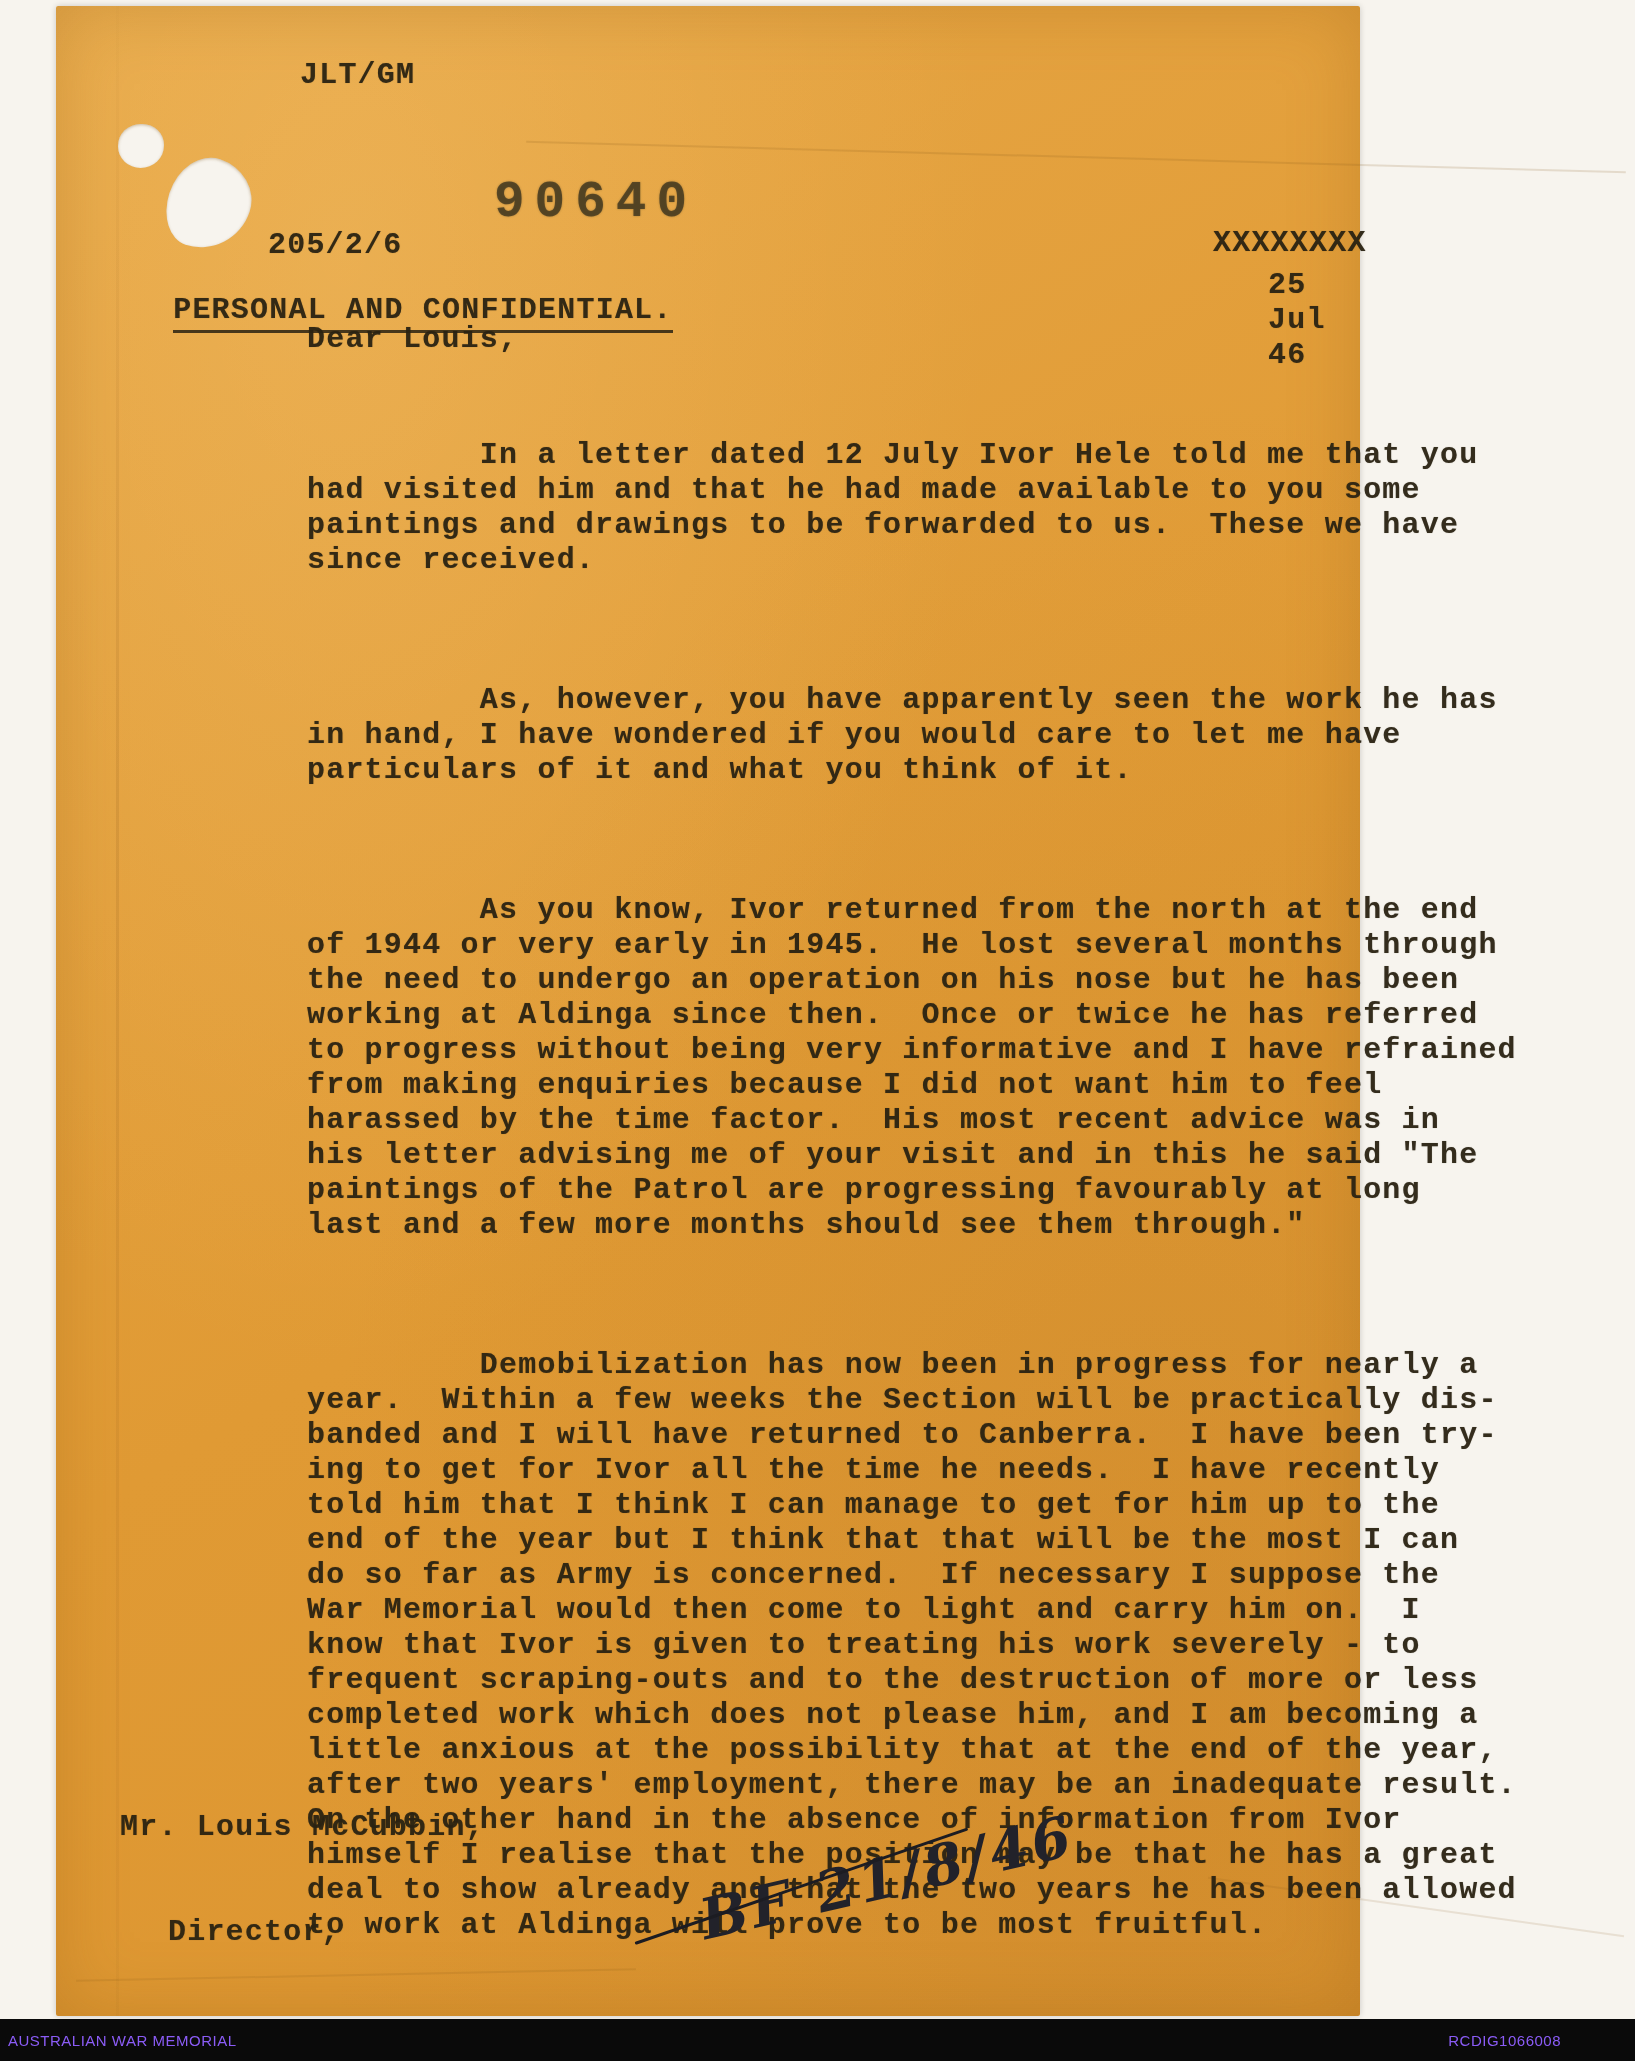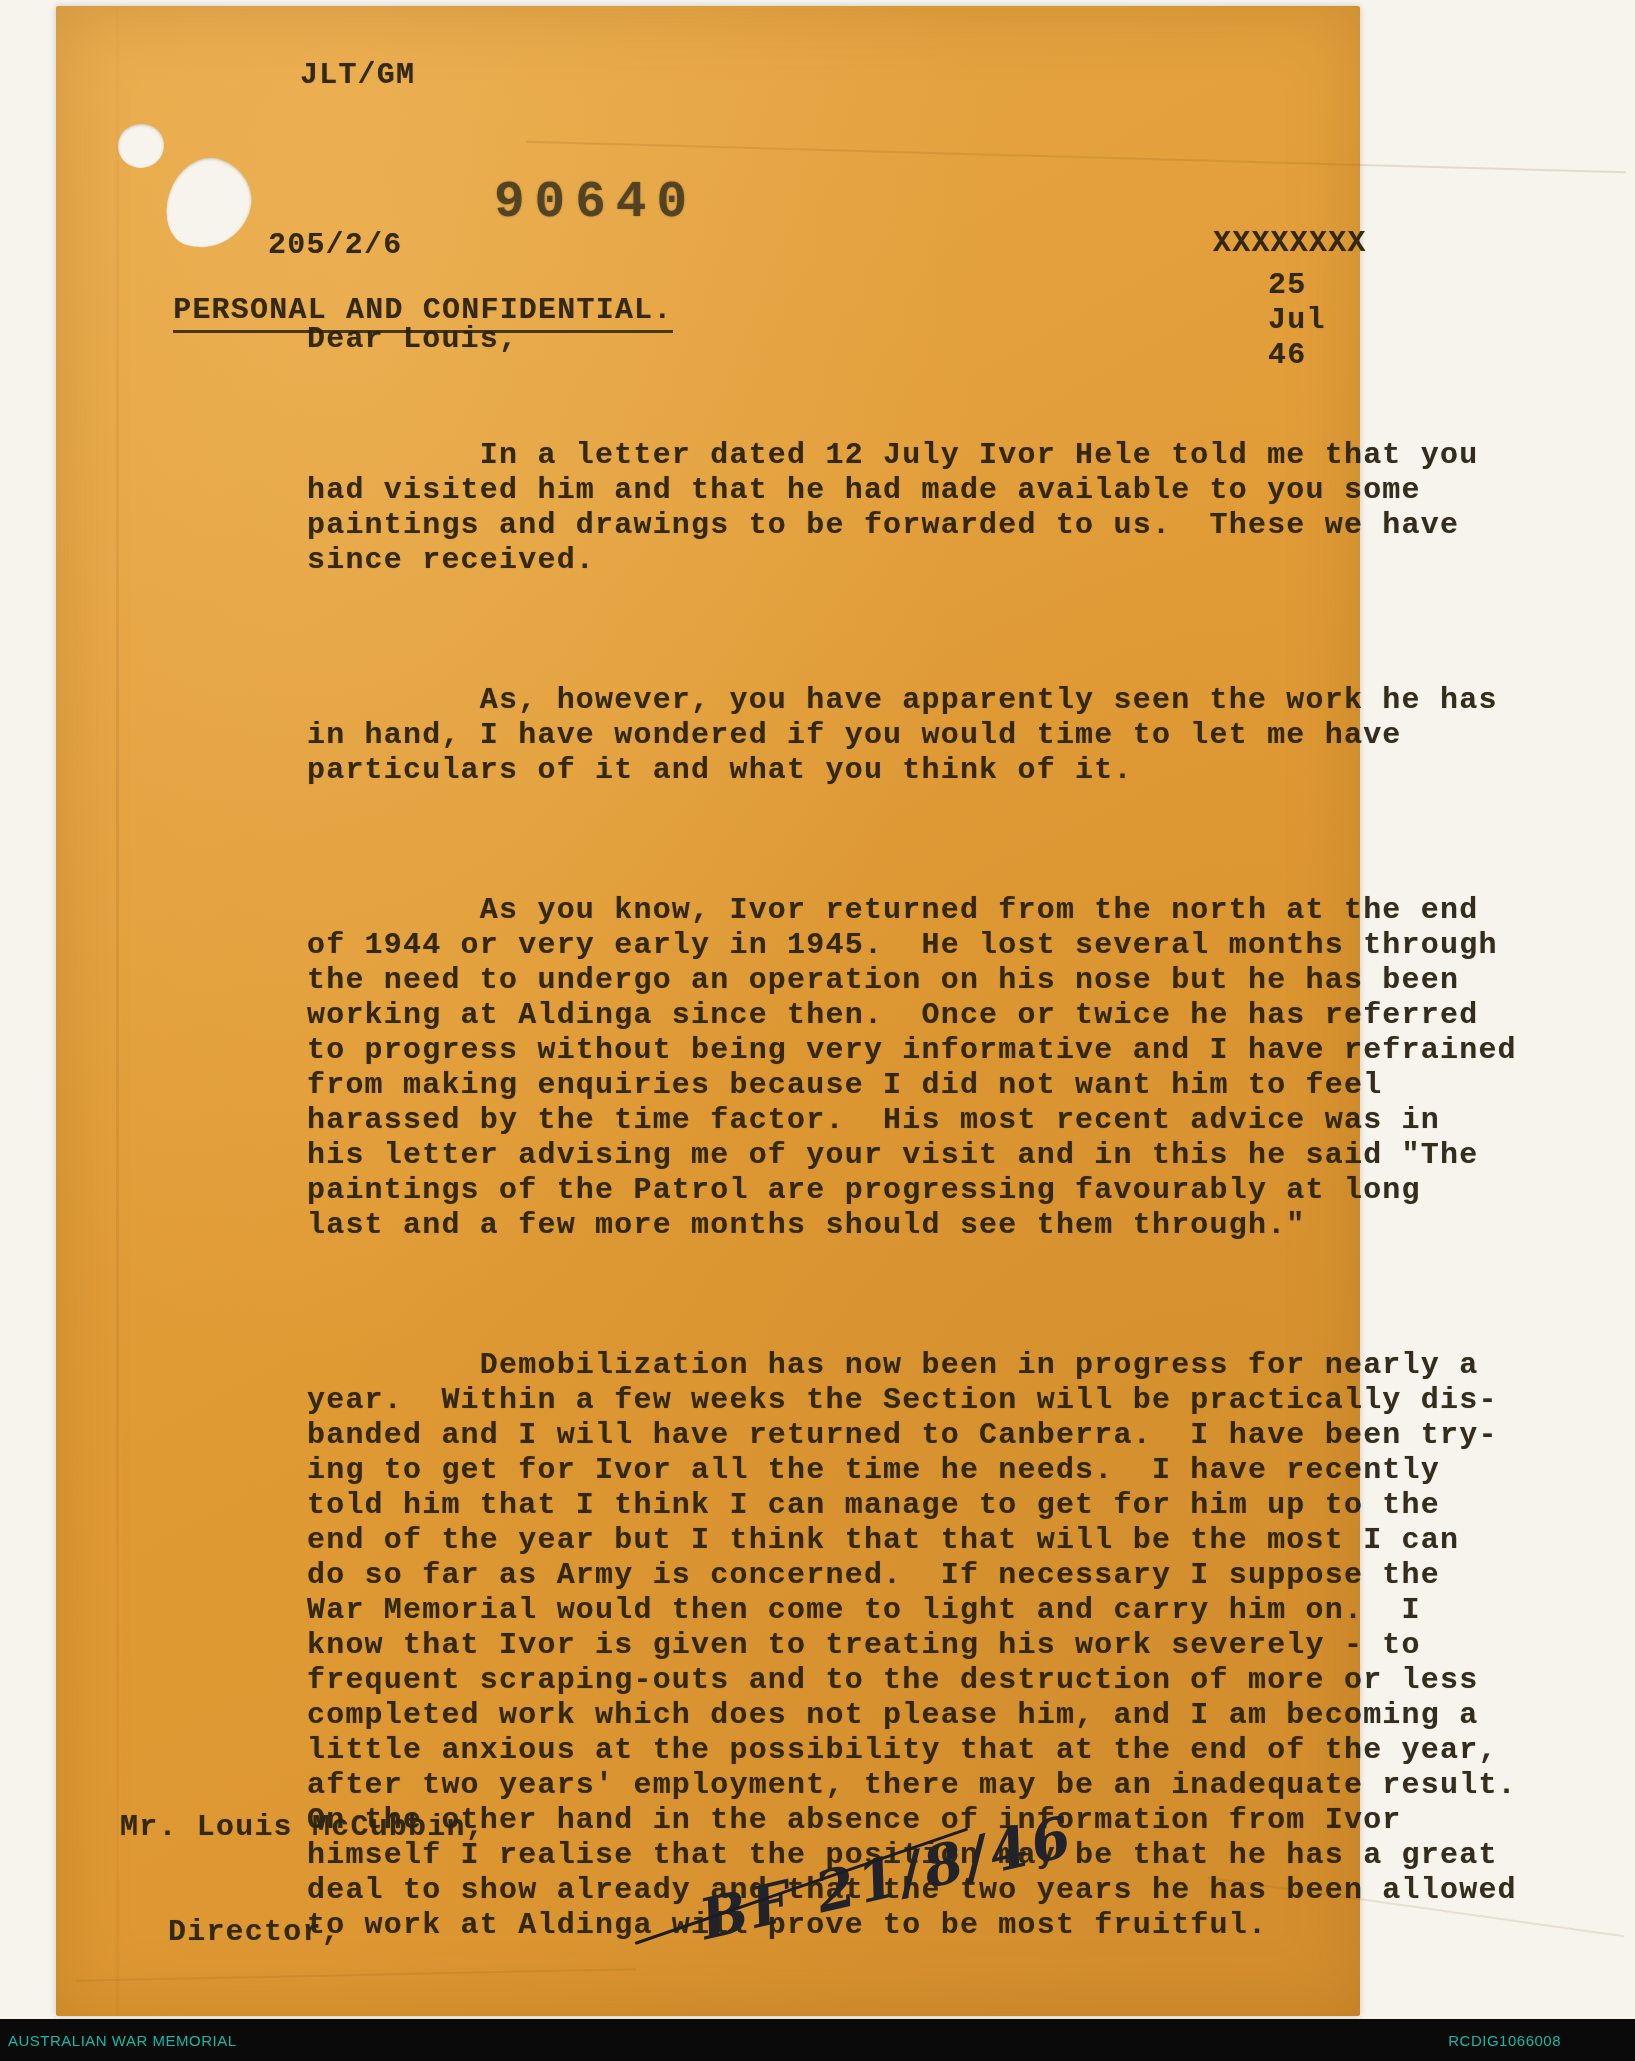--- a/index.html
+++ b/index.html
@@ -114,21 +114,21 @@
     left: 0; bottom: 0;
     width: 100%; height: 42px;
     background: #0a0a0a;
     display: flex;
     align-items: center;
     justify-content: space-between;
     box-sizing: border-box;
     padding: 0 74px 0 8px;
     font-family: "Liberation Sans", sans-serif;
     font-size: 15px;
-    color: #14b8a6;
+    color: #8b5cf6;
     letter-spacing: 0.5px;
   }
 </style>
 </head>
 <body>
 
 <div class="scan">
 
   <div class="paper">
 
@@ -155,21 +155,21 @@
     <div class="typed date-line">25 Jul 46</div>
 
     <div class="typed salutation">Dear Louis,</div>
 
     <div class="typed letter-body">
       <p>         In a letter dated 12 July Ivor Hele told me that you
 had visited him and that he had made available to you some
 paintings and drawings to be forwarded to us.  These we have
 since received.</p>
       <p>         As, however, you have apparently seen the work he has
-in hand, I have wondered if you would time to let me have
+in hand, I have wondered if you would care to let me have
 particulars of it and what you think of it.</p>
       <p>         As you know, Ivor returned from the north at the end
 of 1944 or very early in 1945.  He lost several months through
 the need to undergo an operation on his nose but he has been
 working at Aldinga since then.  Once or twice he has referred
 to progress without being very informative and I have refrained
 from making enquiries because I did not want him to feel
 harassed by the time factor.  His most recent advice was in
 his letter advising me of your visit and in this he said "The
 paintings of the Patrol are progressing favourably at long

